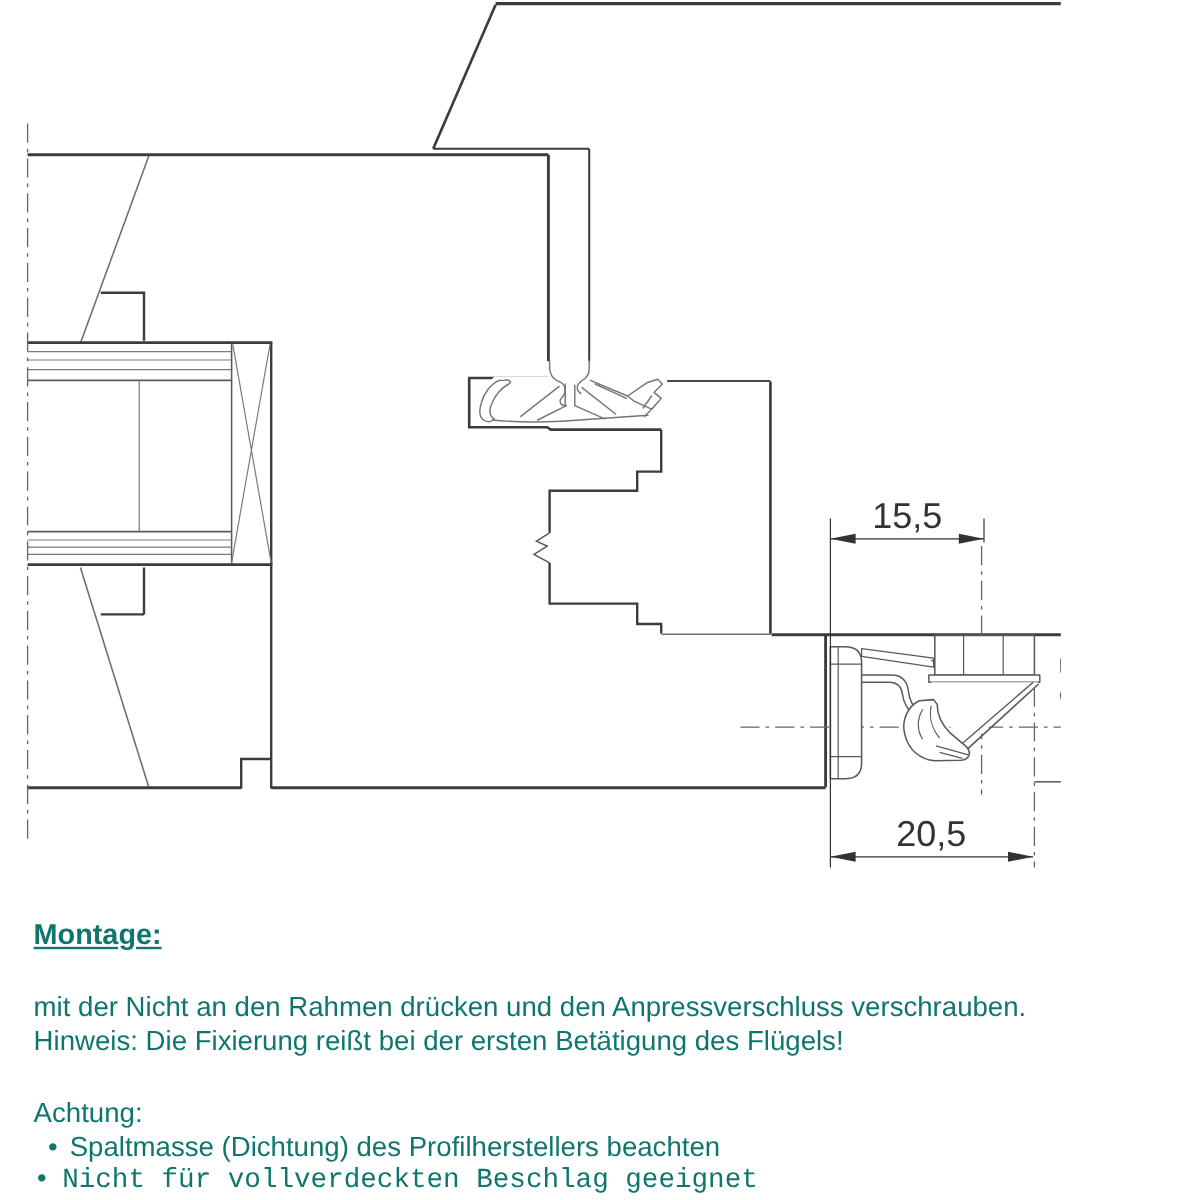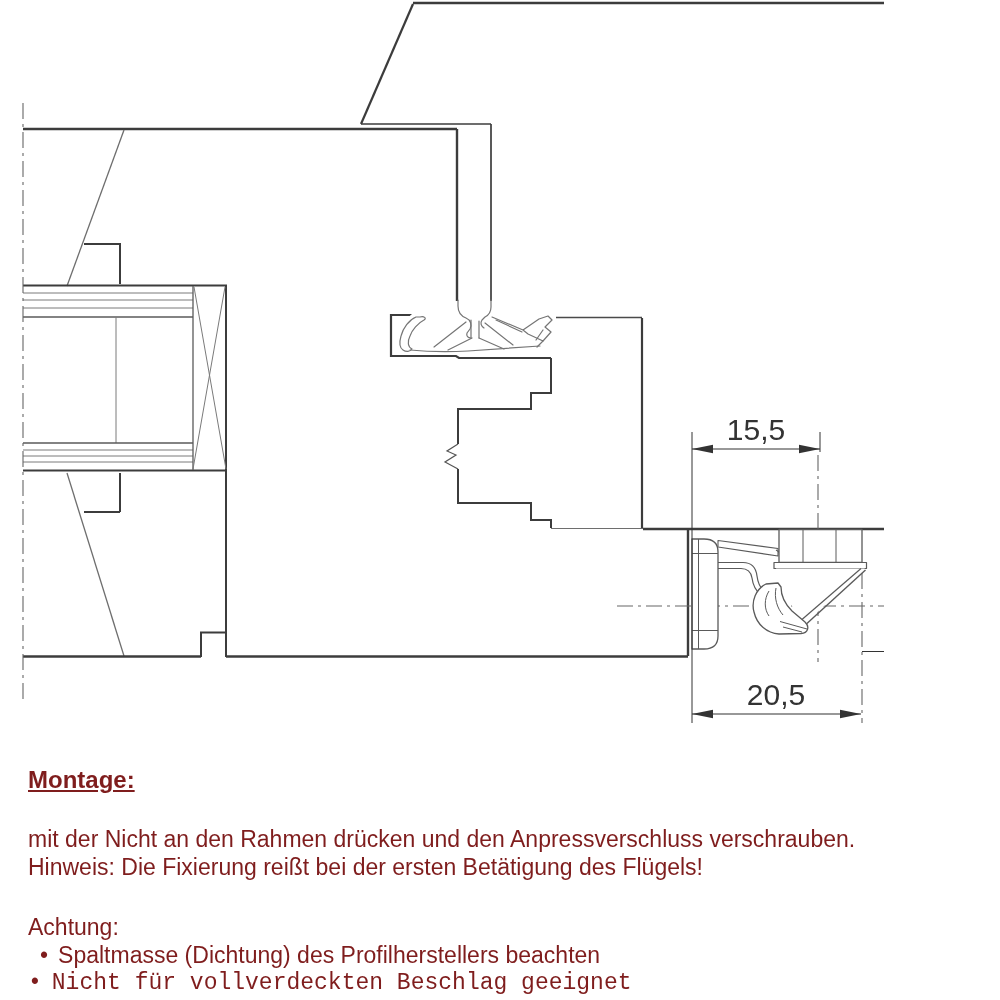--- a/index.html
+++ b/index.html
@@ -1,20 +1,20 @@
 <!DOCTYPE html>
 <html><head>
 <meta charset="utf-8">
 <style>
   html,body{margin:0;padding:0;background:#ffffff;}
   #stage{position:relative;width:884px;height:1000px;background:#fff;overflow:hidden;
          font-family:"Liberation Sans", sans-serif;}
   #cad{position:absolute;left:0;top:0;}
   .dim-text{font-family:"Liberation Sans", sans-serif;font-size:30px;fill:#333;}
-  .txt{position:absolute;left:28px;color:#7f1d1d;font-size:23px;line-height:28px;white-space:nowrap;}
+  .txt{position:absolute;left:28px;color:#0f766e;font-size:23px;line-height:28px;white-space:nowrap;}
   .montage-title{top:766px;font-weight:bold;text-decoration:underline;font-size:24px;}
   .l1{top:797px;}.l2{top:825px;}.l3{top:853px;}
   .achtung-title{top:913px;}
   .b1{top:941px;margin-left:12px;}.b2{top:969px;font-family:Liberation Mono, monospace;}
   .bullet{margin-right:10px;}
 </style>
 </head>
 <body>
 
 <div id="stage">

